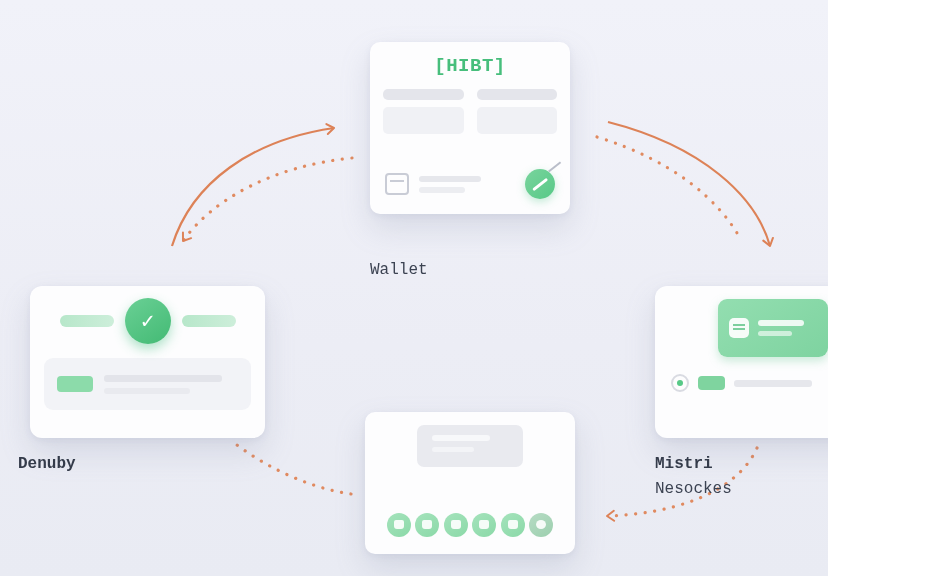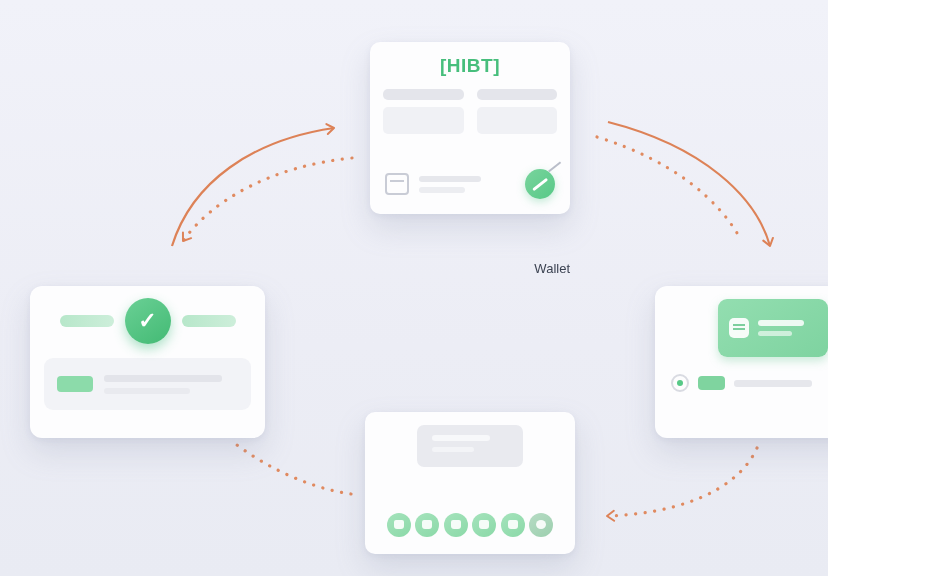--- a/index.html
+++ b/index.html
@@ -1,19 +1,19 @@
 <!DOCTYPE html>
 <html><head>
 <meta charset="utf-8">
 <style>
   html,body{ margin:0; padding:0; background:#ffffff; }
   .canvas{
     position:relative; width:828px; height:576px; overflow:hidden;
     background:linear-gradient(180deg,#f1f2f9 0%, #ecedf5 60%, #e9ebf3 100%);
-    font-family:Liberation Sans, sans-serif;
+    font-family:Liberation Mono, monospace;
   }
   .arrows{ position:absolute; left:0; top:0; pointer-events:none; }
   .solid{ fill:none; stroke:#dd8257; stroke-width:2.2px; }
   .dotted{ fill:none; stroke:#e08a60; stroke-width:3.2px; stroke-linecap:round; stroke-dasharray:0.1 9.5; }
 
   .card{
     position:absolute; background:#fdfdfe; border-radius:12px;
     box-shadow:0 14px 30px rgba(130,140,170,.22), 0 2px 6px rgba(130,140,170,.12);
   }
 
@@ -80,21 +80,21 @@
   .services-rect .l2{ width:42px; height:5px; background:#f3f4f7; border-radius:3px; margin-top:6px; }
   .services-row{ position:absolute; left:22px; right:22px; bottom:17px; display:flex; justify-content:space-between; }
   .service-icon{ width:24px; height:24px; border-radius:50%;
     background:linear-gradient(145deg,#a5e3bc,#8bd9a8); position:relative; }
   .service-icon::after{ content:""; position:absolute; left:7px; top:7px; width:10px; height:9px;
     background:rgba(255,255,255,.9); border-radius:2px 2px 3px 3px; }
   .service-icon.alt{ background:linear-gradient(145deg,#b7dcc5,#9ccfae); }
   .service-icon.alt::after{ border-radius:50%; }
 
   
-  .node-label{ position:absolute; text-align:right; color:#3c4352; font-size:13px; font-weight:500; }
+  .node-label{ position:absolute; text-align:left; color:#3c4352; font-size:16px; font-weight:500; }
   .wallet-label{ left:370px; top:261px; width:200px; }
   .two-line{ line-height:25px; }
   .identity-label{ left:18px; top:452px; width:258px; }
   .network-label{ left:655px; top:452px; width:235px; }
   .line-strong{ font-weight:700; color:#343b4a; display:block; }
   .line-normal{ display:block; }
 </style>
 </head>
 <body>
 
@@ -145,40 +145,45 @@
     </div>
     <div class="identity-panel">
       <div class="badge"></div>
       <div class="panel-lines">
         <div class="l1"></div>
         <div class="l2"></div>
       </div>
     </div>
   </div>
   <div class="node-label two-line identity-label">
+    <span class="line-strong">Denuby</span>
   </div>
 
   <div class="card network-card">
     <div class="network-green">
       <span class="doc-icon"></span>
       <div class="green-lines">
         <div class="wl1"></div>
         <div class="wl2"></div>
       </div>
     </div>
     <div class="network-row">
       <span class="target-icon"></span>
       <div class="small-badge"></div>
       <div class="line"></div>
       <div class="tiny-lines">
         <div></div>
         <div></div>
       </div>
     </div>
   </div>
+  <div class="node-label two-line network-label">
+    <span class="line-strong">Mistri</span>
+    <span class="line-normal">Nesockes</span>
+  </div>
 
   <div class="card services-card">
     <div class="services-rect">
       <div class="l1"></div>
       <div class="l2"></div>
     </div>
     <div class="services-row">
       <div class="service-icon"></div>
       <div class="service-icon"></div>
       <div class="service-icon"></div>

